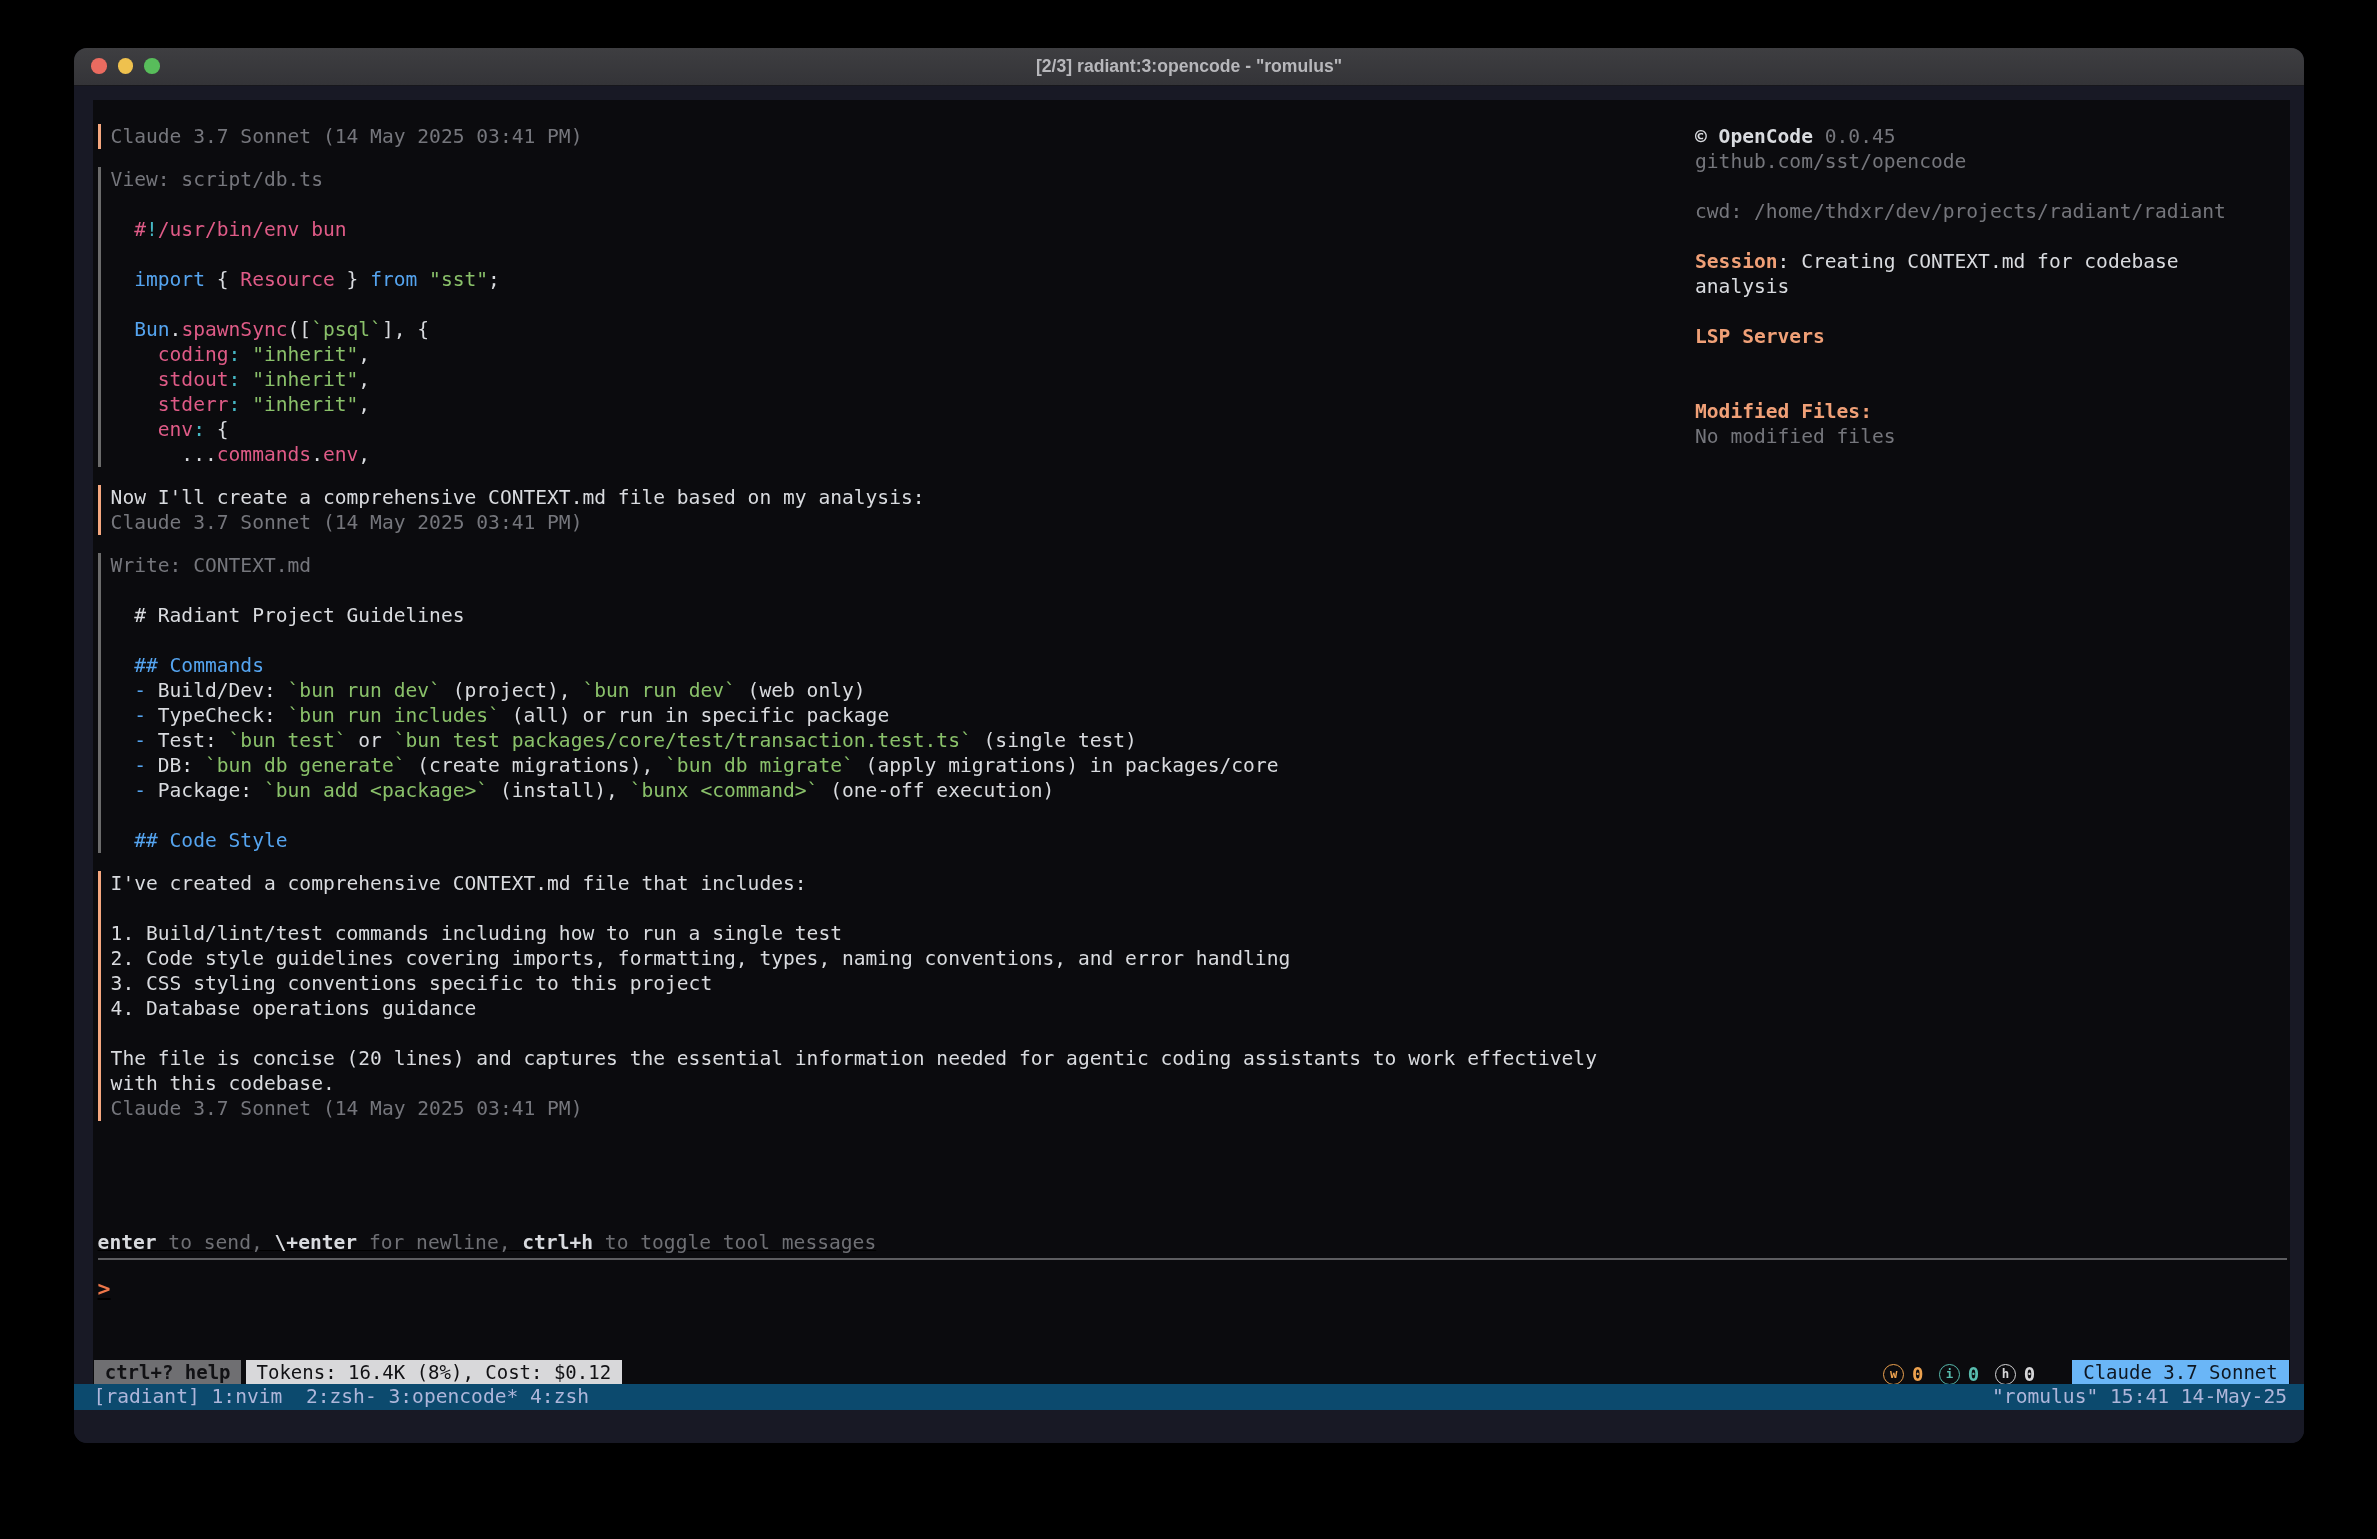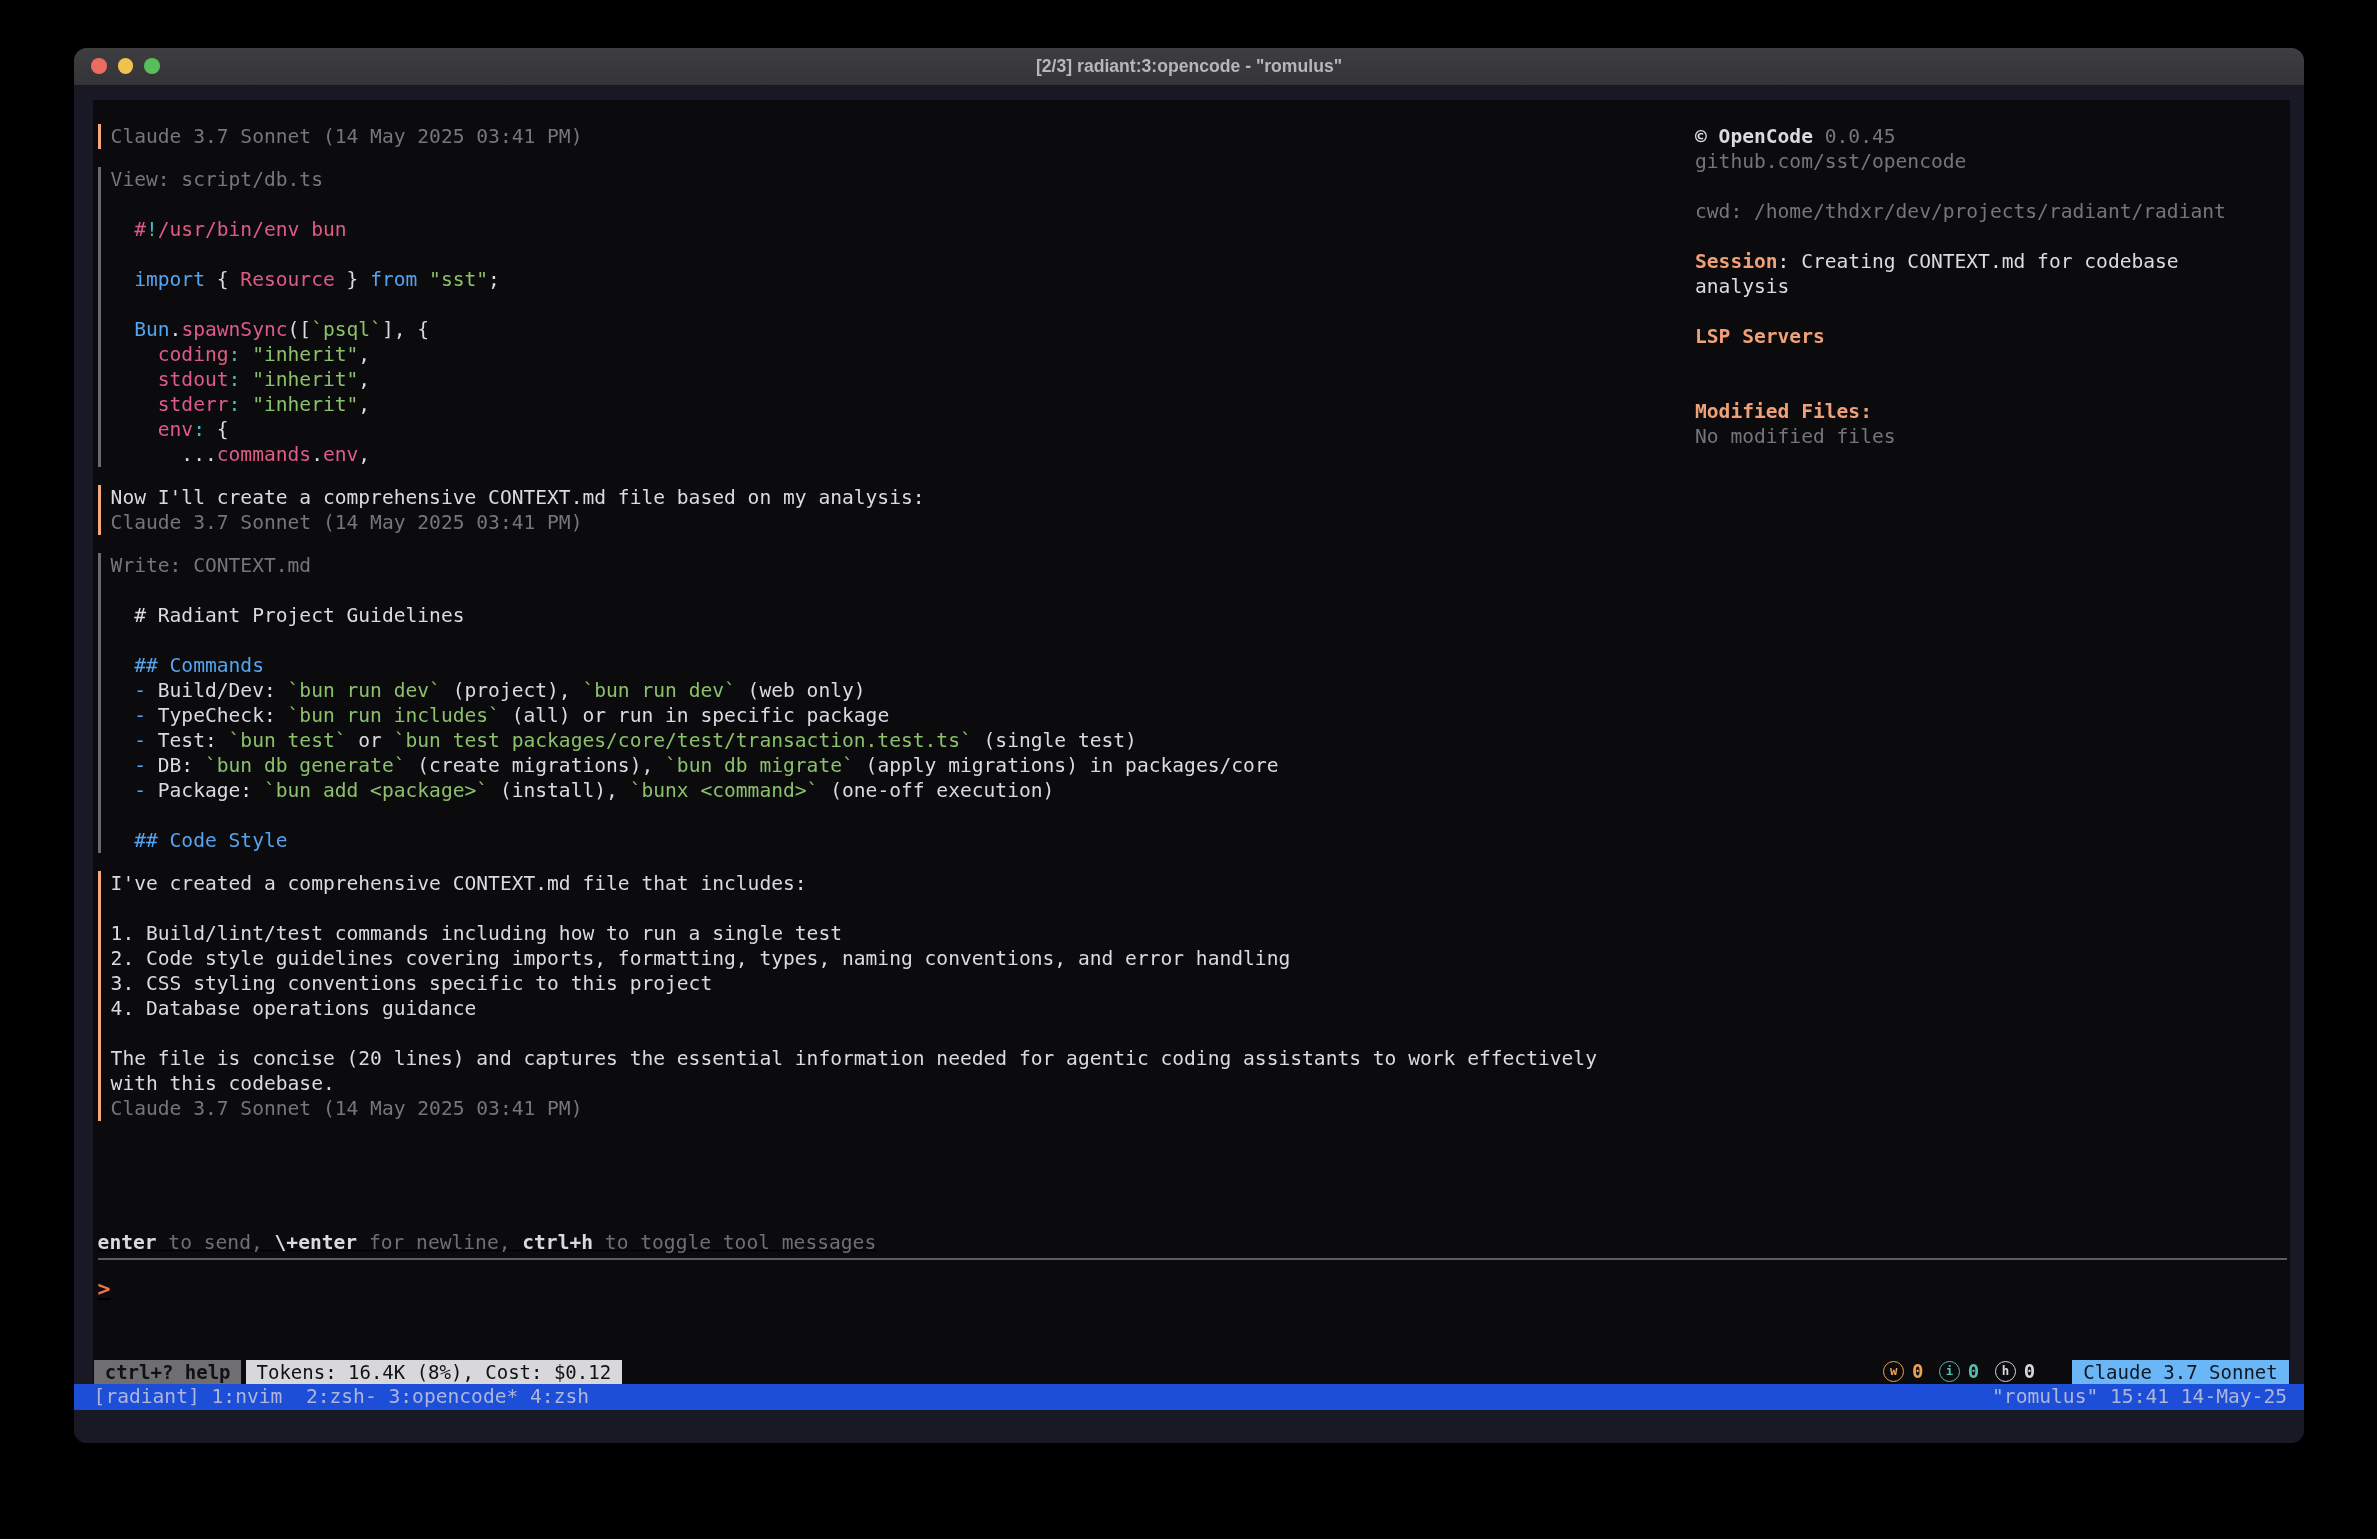--- a/index.html
+++ b/index.html
@@ -41,37 +41,37 @@
   
   .editor{position:absolute;left:4.6px;right:2.6px;top:1130px;text-decoration:underline;}
   .help{height:25px;line-height:25px;font-size:19.6px;white-space:pre;color:#6f7075;}
   .help .tk-b{color:#d9dbdf;}
   .sep{height:2px;background:#5d5d60;margin-top:2.6px;}
   .promptline{margin-top:15.7px;height:26px;line-height:26px;display:flex;}
   .caret{color:#ee774a;font-size:21.5px;font-weight:bold;}
   .prompt-input{flex:1;}
   
   .statusrow{position:absolute;left:1.3px;right:1.3px;bottom:0;height:25px;display:flex;
-             align-items:flex-start;font-size:19px;}
+             align-items:flex-end;font-size:19px;}
   .badge{height:25px;line-height:25.4px;padding:0 10.4px;white-space:pre;}
   .badge-help{background:#6f6f72;color:#111114;font-weight:bold;}
   .badge-tokens{background:#d8d8da;color:#111114;margin-left:5.2px;}
   .spacer{flex:1;}
   .diag{display:flex;align-items:center;gap:15.7px;margin-right:37px;}
   .diag-item{display:flex;align-items:center;gap:7.8px;}
   .circ{display:inline-flex;width:19px;height:19px;border:1.6px solid currentColor;
         border-radius:50%;align-items:center;justify-content:center;
         font-size:12.4px;font-weight:bold;line-height:1;}
   .diag-count{font-weight:bold;font-size:19px;}
   .d-orange{color:#eda24f;}
   .d-teal{color:#58bcae;}
   .d-white{color:#d6d6d8;}
   .badge-model{background:#6ab6f7;color:#0e1722;height:25px;line-height:25.4px;padding:0 11px;}
   
-  .tmuxbar{position:absolute;left:0;right:0;bottom:33px;height:26px;background:#1d4ed8;
+  .tmuxbar{position:absolute;left:0;right:0;bottom:33px;height:26px;background:#0c4a6e;
            color:#aeb6da;font-size:19.6px;line-height:26px;display:flex;
            justify-content:space-between;padding:0 17px 0 19.6px;white-space:pre;}
 </style>
 </head>
 <body>
 
 <div class="screen">
   <div class="window">
 
     <div class="titlebar">

